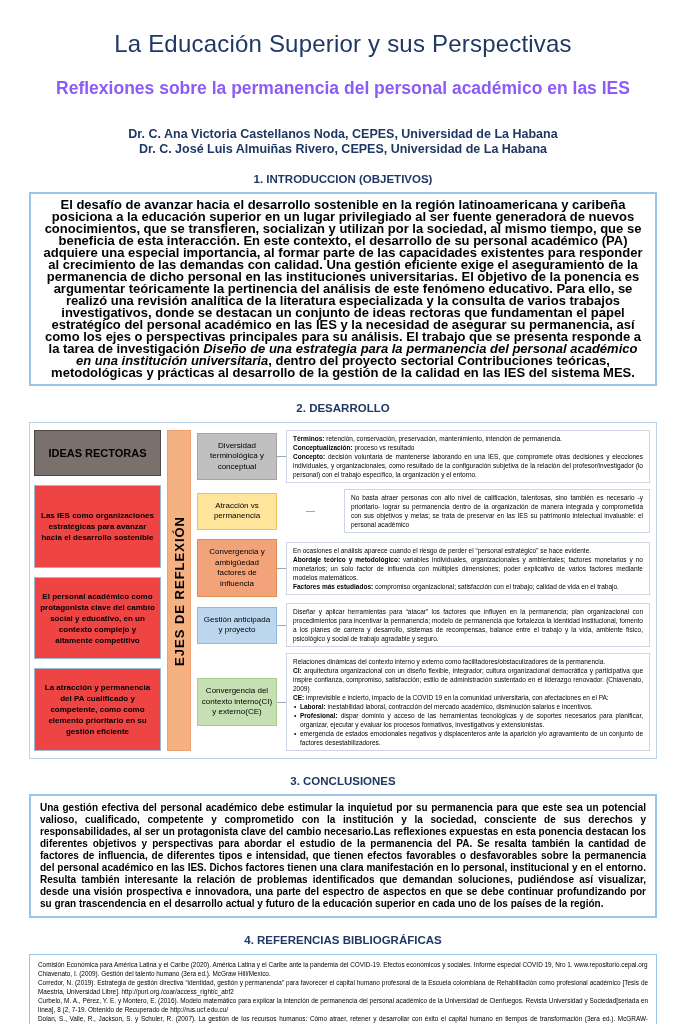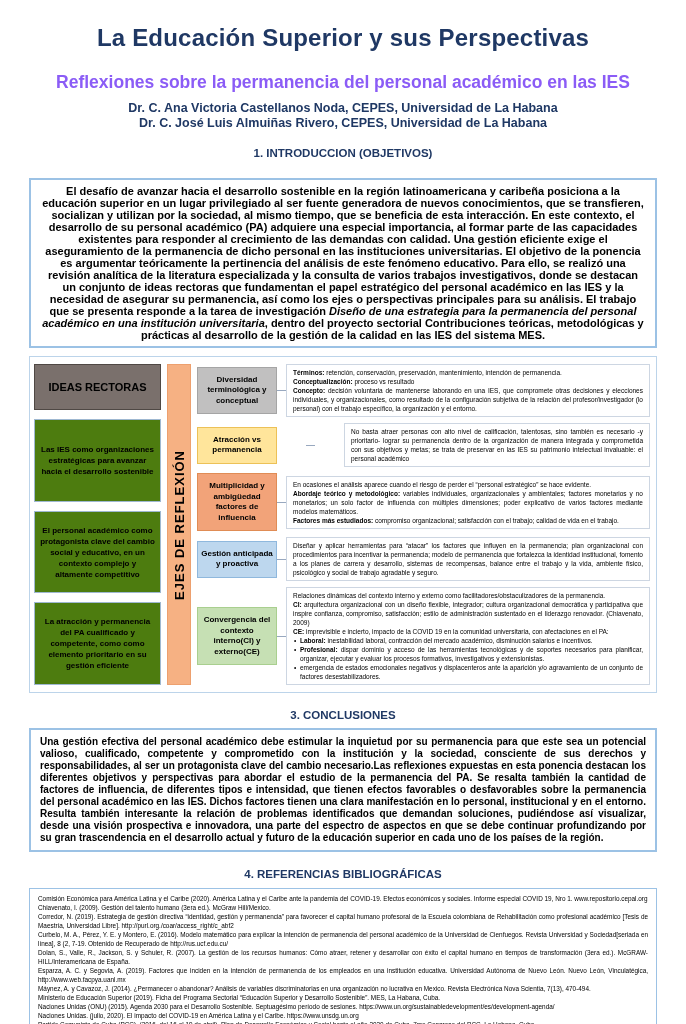--- a/index.html
+++ b/index.html
@@ -1,40 +1,40 @@
 <!DOCTYPE html>
 <html><head>
 <meta charset="utf-8">
 <style>
   * { margin:0; padding:0; box-sizing:border-box; }
   html,body { background:#ffffff; }
   body { font-family:"Liberation Sans", sans-serif; color:#000; }
   .page { position:relative; width:686px; height:1024px; background:#fff; overflow:hidden; padding:24px 29px 0 29px; }
 
-  .poster-title { text-align:center; color:#1f3864; font-size:24px; font-weight:700; letter-spacing:0.2px; }
+  .poster-title { text-align:center; color:#1f3864; font-size:24px; font-weight:400; letter-spacing:0.2px; margin-top:6px; }
   .poster-subtitle { text-align:center; color:#8b5cf6; font-size:17.5px; font-weight:600; margin-top:20px; }
-  .authors { text-align:center; color:#1f3864; font-size:12.5px; font-weight:bold; margin-top:8px; line-height:15px; }
+  .authors { text-align:center; color:#1f3864; font-size:12.5px; font-weight:bold; margin-top:28px; line-height:15px; }
 
   .sec-heading { text-align:center; color:#1f3864; font-size:11.5px; font-weight:bold; margin-top:16px; }
 
-  .intro-box { margin-top:19px; border:2px solid #9cc2e5; padding:5px 10px; font-size:11px; font-weight:bold; line-height:12px; text-align:center; }
+  .intro-box { margin-top:7px; border:2px solid #9cc2e5; padding:5px 10px; font-size:13px; font-weight:bold; line-height:12px; text-align:center; }
   .intro-box .it { font-style:italic; }
 
   
   .dev-box { margin-top:8px; border:1px solid #bcd4ea; padding:7px 6px 7px 4px; display:flex; gap:6px; }
   .ideas-col { width:127px; flex:none; display:flex; flex-direction:column; gap:9px; }
   .ideas-header { background:#7a706c; border:1px solid #4f4844; color:#000; font-weight:bold; font-size:11px; display:flex; align-items:center; justify-content:center; text-align:center; height:46px; }
-  .idea-item { background:#4d7c0f; border:1px solid #9fb8d1; font-weight:bold; font-size:8px; line-height:11px; text-align:center; display:flex; align-items:center; justify-content:center; padding:4px 5px; flex:1; }
+  .idea-item { background:#ef4444; border:1px solid #9fb8d1; font-weight:bold; font-size:8px; line-height:11px; text-align:center; display:flex; align-items:center; justify-content:center; padding:4px 5px; flex:1; }
 
   .axis-bar { width:24px; flex:none; background:#f6b183; border:1px solid #eda06e; display:flex; align-items:center; justify-content:center; }
   .axis-bar span { writing-mode:vertical-rl; transform:rotate(180deg); font-weight:bold; font-size:13px; letter-spacing:1px; white-space:nowrap; }
 
   .rows-col { flex:1; display:flex; flex-direction:column; gap:6px; }
   .dev-row { display:flex; align-items:center; gap:0; }
-  .topic-box { width:80px; flex:none; border-width:1px; border-style:solid; font-weight:bold; font-size:8px; line-height:10.5px; text-align:center; display:flex; align-items:center; justify-content:center; padding:7px 3px; align-self:center; }
+  .topic-box { width:80px; flex:none; border-width:1px; border-style:solid; font-weight:normal; font-size:8px; line-height:10.5px; text-align:center; display:flex; align-items:center; justify-content:center; padding:7px 3px; align-self:center; }
   .bg-gray   { background:#c1c0c0; border-color:#a5a5a5; }
   .bg-yellow { background:#ffe59b; border-color:#ecc157; }
   .bg-orange { background:#f2a379; border-color:#e08c55; }
   .bg-blue   { background:#bdd7ee; border-color:#8fb8dd; }
   .bg-green  { background:#c6e0b4; border-color:#a9cf8f; }
   .connector { width:9px; flex:none; border-top:1px solid #98a8bf; align-self:center; }
   .row-text { flex:1; border:1px solid #cdd6e2; padding:3px 6px; font-size:6.5px; line-height:9px; text-align:justify; }
   .row-text p { margin:0; }
   .row-text .bullet { padding-left:7px; position:relative; }
   .row-text .bullet::before { content:"•"; position:absolute; left:1px; }
@@ -55,20 +55,21 @@
   <div class="authors">
     <div>Dr. C. Ana Victoria Castellanos Noda, CEPES,  Universidad de La Habana</div>
     <div>Dr. C. José Luis Almuiñas Rivero, CEPES, Universidad de La Habana</div>
   </div>
 
   <div class="sec-heading">1. INTRODUCCION (OBJETIVOS)</div>
   <div class="intro-box">
     <span>El desafío de avanzar hacia el desarrollo sostenible en la región latinoamericana y caribeña posiciona a la educación superior en un lugar privilegiado al ser fuente generadora de nuevos conocimientos, que se transfieren, socializan y utilizan por la sociedad, al mismo tiempo, que se beneficia de esta interacción. En este contexto, el desarrollo de su personal académico (PA) adquiere una especial importancia, al formar parte de las capacidades existentes para responder al crecimiento de las demandas con calidad. Una gestión eficiente exige el aseguramiento de la permanencia de dicho personal en las instituciones universitarias. El objetivo de la ponencia es argumentar teóricamente la pertinencia del análisis de este fenómeno educativo. Para ello, se realizó una revisión analítica de la literatura especializada y la consulta de varios trabajos investigativos, donde se destacan un conjunto de ideas rectoras que fundamentan el papel estratégico del personal académico en las IES y la necesidad de asegurar su permanencia, así como los ejes o perspectivas principales para su análisis. El trabajo que se presenta responde a la tarea de investigación </span><span class="it">Diseño de una estrategia para la permanencia del personal académico en una institución universitaria</span><span>, dentro del proyecto sectorial Contribuciones teóricas, metodológicas y prácticas al desarrollo de la gestión de la calidad en las IES del sistema MES.</span>
   </div>
 
+  <div class="sec-heading">2. DESARROLLO</div>
 
   <div class="dev-box">
 
     <div class="ideas-col">
       <div class="ideas-header">IDEAS RECTORAS</div>
       <div class="idea-item">Las IES como organizaciones estratégicas para avanzar hacia el desarrollo sostenible</div>
       <div class="idea-item">El personal académico como protagonista clave del cambio social y educativo, en un contexto complejo y altamente competitivo</div>
       <div class="idea-item">La atracción y permanencia del PA cualificado y competente, como como elemento prioritario en su gestión eficiente</div>
     </div>
 
@@ -90,31 +91,31 @@
 
       <div class="dev-row r2">
         <div class="topic-box bg-yellow">Atracción vs permanencia</div>
         <div class="connector"></div>
         <div class="row-text">
           <p class="tl"><span>No basta atraer personas con alto nivel de calificación, talentosas, sino también es necesario -y prioritario- lograr su permanencia dentro de la organización de manera integrada y comprometida con sus objetivos y metas; se trata de preservar en las IES su patrimonio intelectual invaluable:  el personal académico</span></p>
         </div>
       </div>
 
       <div class="dev-row r3">
-        <div class="topic-box bg-orange">Multiplicidad y ambigüedad factores de influencia</div>
+        <div class="topic-box bg-orange">Convergencia y ambigüedad factores de influencia</div>
         <div class="connector"></div>
         <div class="row-text">
           <p class="tl"><span>En ocasiones el análisis aparece cuando el riesgo de perder el “personal estratégico” se hace  evidente.</span></p>
           <p class="tl"><b>Abordaje teórico y metodológico:</b><span> variables individuales, organizacionales y ambientales; factores monetarios y no monetarios; un solo factor de influencia con múltiples dimensiones; poder explicativo de varios factores mediante modelos matemáticos.</span></p>
           <p class="tl"><b>Factores más estudiados:</b><span> compromiso organizacional; satisfacción con el trabajo; calidad de vida en el trabajo.</span></p>
         </div>
       </div>
 
       <div class="dev-row r4">
-        <div class="topic-box bg-blue">Gestión anticipada y proactiva</div>
+        <div class="topic-box bg-blue">Gestión anticipada y proyecto</div>
         <div class="connector"></div>
         <div class="row-text">
           <p class="tl"><span>Diseñar y aplicar herramientas para “atacar” los factores que influyen en la permanencia; plan organizacional con procedimientos para incentivar la permanencia; modelo de permanencia que fortalezca la identidad institucional, fomento a los planes de carrera y desarrollo, sistemas de recompensas, balance entre el trabajo y la vida, ambiente físico, psicológico y social de trabajo agradable y seguro.</span></p>
         </div>
       </div>
 
       <div class="dev-row r5">
         <div class="topic-box bg-green">Convergencia del contexto interno(CI) y externo(CE)</div>
         <div class="connector"></div>
         <div class="row-text">

